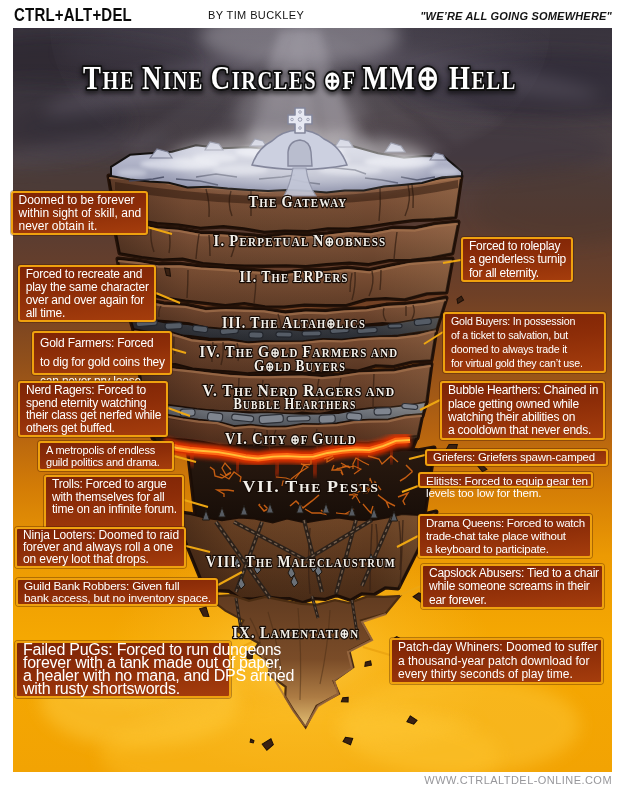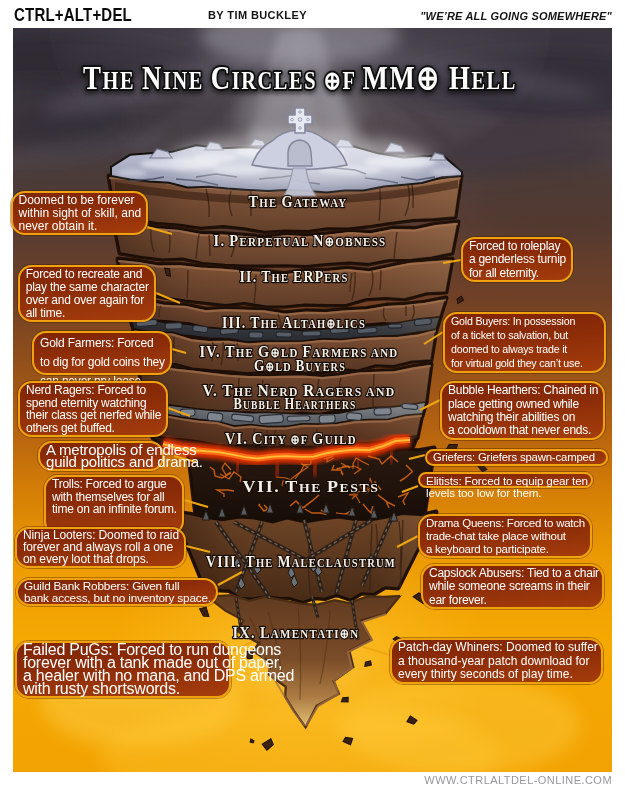--- a/index.html
+++ b/index.html
@@ -1,21 +1,21 @@
 <!DOCTYPE html>
 <html><head><meta charset="utf-8">
 <style>
 html,body{margin:0;padding:0;}
 body{width:625px;height:790px;position:relative;background:#ffffff;overflow:hidden;
  font-family:"Liberation Sans",sans-serif;}
 .hdr-l{position:absolute;left:14px;top:3px;font-size:15px;font-weight:bold;color:#0a0a0a;letter-spacing:0.2px;transform:scaleY(1.28);transform-origin:left top;}
-.hdr-c{position:absolute;left:208px;top:9px;font-size:11px;font-weight:bold;color:#141414;letter-spacing:0.4px;}
+.hdr-c{position:absolute;left:208px;top:9px;font-size:11px;font-weight:normal;color:#141414;letter-spacing:0.4px;}
 .hdr-r{position:absolute;right:13px;top:10px;font-size:11px;font-weight:bold;font-style:italic;color:#141414;letter-spacing:0.2px;}
 .ftr{position:absolute;right:13px;top:774px;font-size:11px;color:#97979b;letter-spacing:0.45px;margin-left:44px;}
-.bx{position:absolute;box-sizing:border-box;border:2px solid #efa10e;border-radius:14px;
+.bx{position:absolute;box-sizing:border-box;border:2px solid #efa10e;border-radius:3px;
  background:linear-gradient(175deg,#7e2406 0%,#8d2d08 45%,#a53d0c 100%);
  color:#fff;padding:1.2px 0 0 6px;white-space:nowrap;
  box-shadow:0 0 0 1px rgba(60,20,0,0.35);}
 </style></head>
 <body>
 <svg width="625" height="790" viewBox="0 0 625 790" style="position:absolute;left:0;top:0">
 <defs>
 <linearGradient id="bg" x1="0" y1="0" x2="0" y2="1">
 <stop offset="0" stop-color="#38333d"></stop>
 <stop offset="0.08" stop-color="#453f46"></stop>
@@ -410,21 +410,21 @@
 <text x="300" y="89" text-anchor="middle" textLength="434" lengthAdjust="spacingAndGlyphs" style="font-family:'Liberation Serif',serif;font-weight:bold;letter-spacing:2px;fill:#ffffff;stroke:#101010;stroke-width:4px;paint-order:stroke;stroke-linejoin:round;"><tspan style="font-size:33px">T</tspan><tspan style="font-size:25px">HE </tspan><tspan style="font-size:33px">N</tspan><tspan style="font-size:25px">INE </tspan><tspan style="font-size:33px">C</tspan><tspan style="font-size:25px">IRCLES </tspan><tspan style="font-size:25px">⊕</tspan><tspan style="font-size:25px">F </tspan><tspan style="font-size:33px">MM</tspan><tspan style="font-size:33px">⊕</tspan><tspan style="font-size:33px"> H</tspan><tspan style="font-size:25px">ELL</tspan></text>
 </g>
 </svg>
 <div class="hdr-l">CTRL+ALT+DEL</div>
 <div class="hdr-c">BY TIM BUCKLEY</div>
 <div class="hdr-r">"WE’RE ALL GOING SOMEWHERE"</div>
 <div class="bx" style="left:10.5px;top:191px;width:137px;height:44px;font-size:12px;letter-spacing:0px;line-height:12.8px">Doomed to be forever<br>within sight of skill, and<br>never obtain it.</div>
 <div class="bx" style="left:17.7px;top:265px;width:138px;height:57px;font-size:12px;letter-spacing:-0.22px;line-height:12.9px">Forced to recreate and<br>play the same character<br>over and over again for<br>all time.</div>
 <div class="bx" style="left:32px;top:331px;width:140px;height:44px;font-size:12px;letter-spacing:-0.2px;line-height:19px">Gold Farmers: Forced<br>to dig for gold coins they<br>can never pry loose.</div>
 <div class="bx" style="left:18px;top:381px;width:150px;height:56px;font-size:12px;letter-spacing:-0.25px;line-height:12.6px">Nerd Ragers: Forced to<br>spend eternity watching<br>their class get nerfed while<br>others get buffed.</div>
-<div class="bx" style="left:38px;top:441px;width:126px;height:30px;font-size:15px;letter-spacing:-0.2px;line-height:12.2px">A metropolis of endless<br>guild politics and drama.</div>
+<div class="bx" style="left:38px;top:441px;width:136px;height:30px;font-size:11px;letter-spacing:-0.2px;line-height:12.2px">A metropolis of endless<br>guild politics and drama.</div>
 <div class="bx" style="left:44px;top:475px;width:140px;height:60px;font-size:12px;letter-spacing:-0.25px;line-height:12.5px">Trolls: Forced to argue<br>with themselves for all<br>time on an infinite forum.</div>
 <div class="bx" style="left:15px;top:527px;width:171px;height:41px;font-size:12px;letter-spacing:-0.12px;line-height:11.8px">Ninja Looters: Doomed to raid<br>forever and always roll a one<br>on every loot that drops.</div>
 <div class="bx" style="left:16px;top:578px;width:202px;height:28px;font-size:11.8px;letter-spacing:-0.2px;line-height:11.8px">Guild Bank Robbers: Given full<br>bank access, but no inventory space.</div>
 <div class="bx" style="left:15px;top:641px;width:216px;height:57px;font-size:16px;letter-spacing:-0.25px;line-height:12.9px">Failed PuGs: Forced to run dungeons<br>forever with a tank made out of paper,<br>a healer with no mana, and DPS armed<br>with rusty shortswords.</div>
 <div class="bx" style="left:461px;top:237px;width:112px;height:45px;font-size:12px;letter-spacing:-0.27px;line-height:13.2px">Forced to roleplay<br>a genderless turnip<br>for all eternity.</div>
 <div class="bx" style="left:443px;top:312px;width:163px;height:61px;font-size:10.7px;letter-spacing:-0.23px;line-height:13.9px">Gold Buyers: In possession<br>of a ticket to salvation, but<br>doomed to always trade it<br>for virtual gold they can’t use.</div>
 <div class="bx" style="left:440px;top:381px;width:165px;height:59px;font-size:12px;letter-spacing:-0.26px;line-height:13.4px">Bubble Hearthers: Chained in<br>place getting owned while<br>watching their abilities on<br>a cooldown that never ends.</div>
 <div class="bx" style="left:425px;top:449px;width:183px;height:17px;font-size:11.4px;letter-spacing:-0.19px;line-height:11.8px">Griefers: Griefers spawn-camped</div>
 <div class="bx" style="left:418px;top:472px;width:175px;height:16px;font-size:11.7px;letter-spacing:-0.17px;line-height:11.8px">Elitists: Forced to equip gear ten<br>levels too low for them.</div>
 <div class="bx" style="left:418px;top:514px;width:174px;height:44px;font-size:11.5px;letter-spacing:-0.25px;line-height:12.8px">Drama Queens: Forced to watch<br>trade-chat take place without<br>a keyboard to participate.</div>

